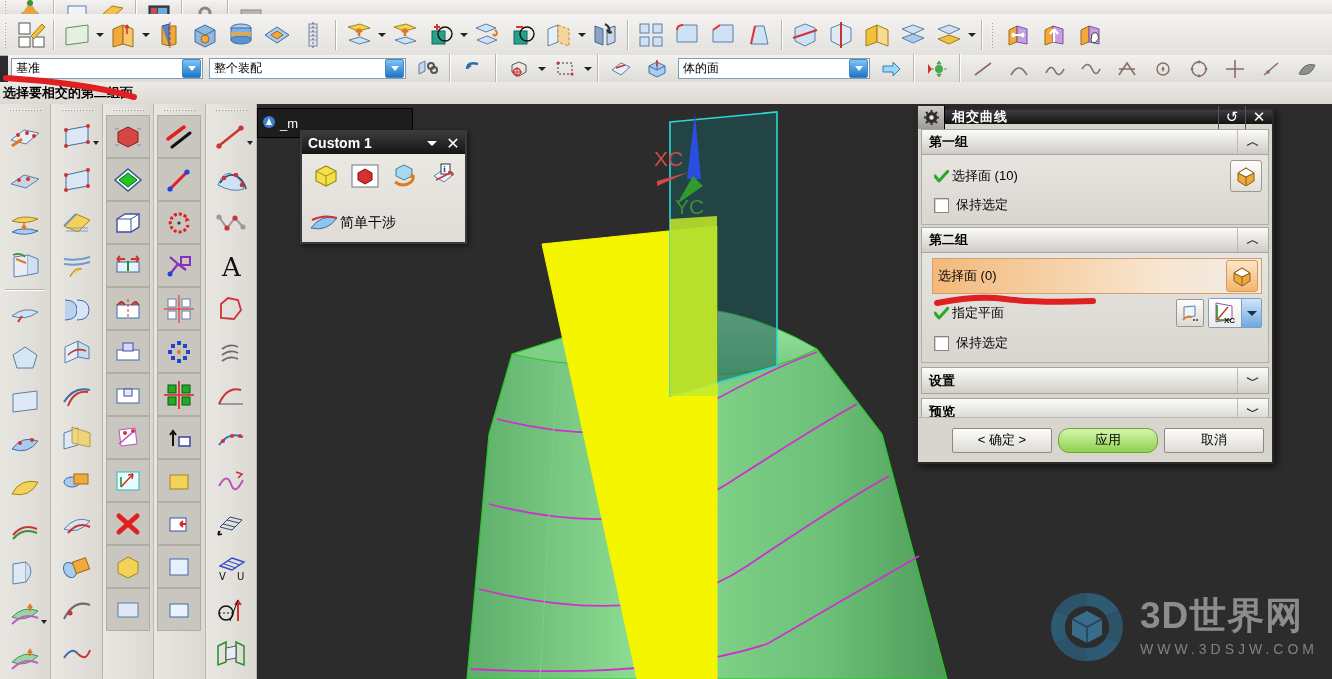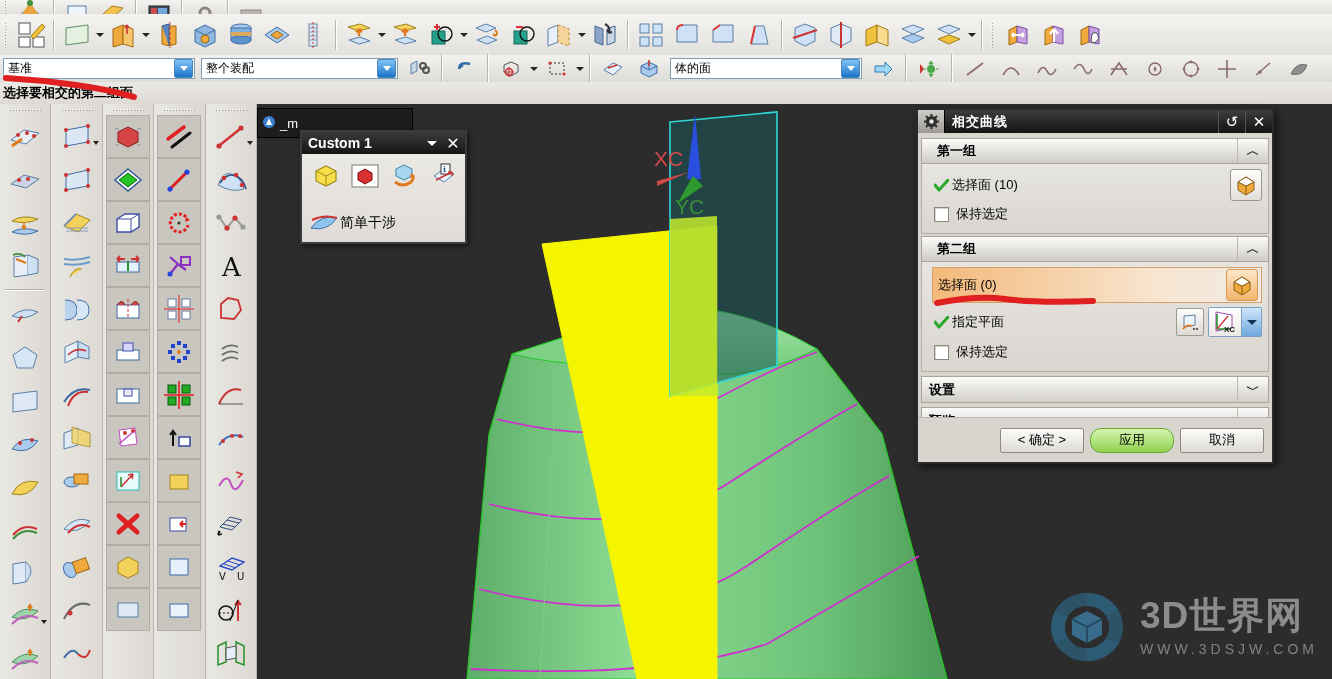--- a/index.html
+++ b/index.html
@@ -29,21 +29,21 @@
     opacity:.85;flex:none;}
   .sep{width:1px;height:30px;background:#b8b5af;border-right:1px solid #fff;margin:0 4px;flex:none;}
   .tbtn{width:34px;height:34px;flex:none;display:flex;align-items:center;justify-content:center;
     border:1px solid transparent;border-radius:2px;position:relative;}
   .tbtn svg{display:block;}
   .caret{width:10px;height:34px;flex:none;display:flex;align-items:center;justify-content:center;color:#333;font-size:8px;}
   .caret:after{content:"";border-left:4px solid transparent;border-right:4px solid transparent;border-top:4px solid #222;}
 
   
   #filterbar{
-    position:absolute;top:55px;left:0;right:0;height:27px;
+    position:absolute;top:55px;left:8px;right:0;height:27px;
     background:linear-gradient(#f2f1ee,#dedcd7);
     border-bottom:1px solid #b6b3ad;
     display:flex;align-items:center;
   }
   .combo{
     height:19px;background:#fff;border:1px solid #7f9db9;
     display:flex;align-items:center;font-size:12px;color:#000;
     margin:0 3px;position:relative;
   }
   .combo .cv{padding:0 4px;flex:1;white-space:nowrap;overflow:hidden;}
@@ -129,35 +129,35 @@
   #customtb .clabel{font-size:14px;color:#000;}
 
   
   #dialog{
     position:absolute;left:916px;top:108px;width:354px;height:352px;
     background:#d8d5cf;border:2px solid #2a2a2a;
     box-shadow:3px 3px 8px rgba(0,0,0,.6);
     display:flex;flex-direction:column;
   }
   #dlgtitle{
-    height:23px;flex:none;background:linear-gradient(#3d3d3d,#131313);
+    height:14px;flex:none;background:linear-gradient(#3d3d3d,#131313);
     display:flex;align-items:center;color:#fff;font-size:13px;
   }
   #dlgtitle .dt-icon{width:26px;height:23px;display:flex;align-items:center;justify-content:center;
     background:linear-gradient(#cfcdc8,#9e9b95);border-right:1px solid #000;}
   #dlgtitle .dt-text{flex:1;padding-left:7px;font-weight:bold;letter-spacing:1px;}
   #dlgtitle .dt-btn{width:26px;height:23px;display:flex;align-items:center;justify-content:center;
     color:#fff;font-size:15px;border-left:1px solid #555;}
   #dlgbody{flex:1;padding:3px;display:flex;flex-direction:column;gap:0;overflow:hidden;}
   .grouphdr{
     height:24px;flex:none;margin-top:2px;
     background:linear-gradient(#fbfbfa,#cfccc6);
     border:1px solid #a9a59e;
     display:flex;align-items:center;
-    font-size:13px;font-weight:bold;color:#000;padding-left:15px;
+    font-size:13px;font-weight:bold;color:#000;padding-left:7px;
   }
   .grouphdr .gh-text{flex:1;}
   .grouphdr .gh-chev{width:30px;display:flex;align-items:center;justify-content:center;
     font-size:13px;color:#333;border-left:1px solid #bdb9b2;height:100%;font-weight:bold;}
   .groupbody{
     flex:none;border:1px solid #b3afa8;border-top:none;
     background:linear-gradient(#e7e5e0,#d9d6d0);
     padding:5px 6px 6px 10px;position:relative;
   }
   .row{display:flex;align-items:center;min-height:26px;position:relative;}
@@ -197,21 +197,21 @@
   }
   .collapsed-hdr .gh-text{flex:1;}
   .collapsed-hdr .gh-chev{width:30px;display:flex;align-items:center;justify-content:center;
     font-size:13px;color:#333;border-left:1px solid #bdb9b2;height:100%;font-weight:bold;}
   #dlgfooter{
     flex:none;height:44px;border-top:1px solid #b9b5ae;
     display:flex;align-items:center;justify-content:flex-end;gap:6px;padding:0 8px;
     background:#d8d5cf;
   }
   .dbtn{
-    height:23px;min-width:62px;padding:0 10px;border:1px solid #8d8981;border-radius:2px;
+    height:23px;min-width:62px;padding:0 18px;border:1px solid #8d8981;border-radius:2px;
     background:linear-gradient(#fcfcfb,#dedbd5);
     display:flex;align-items:center;justify-content:center;
     font-size:13px;color:#000;
   }
   .dbtn.primary{background:linear-gradient(#d6f5b0,#8fd14f);border-color:#6aa832;border-radius:11px;}
 
   
   .marker{position:absolute;pointer-events:none;}
 
   

